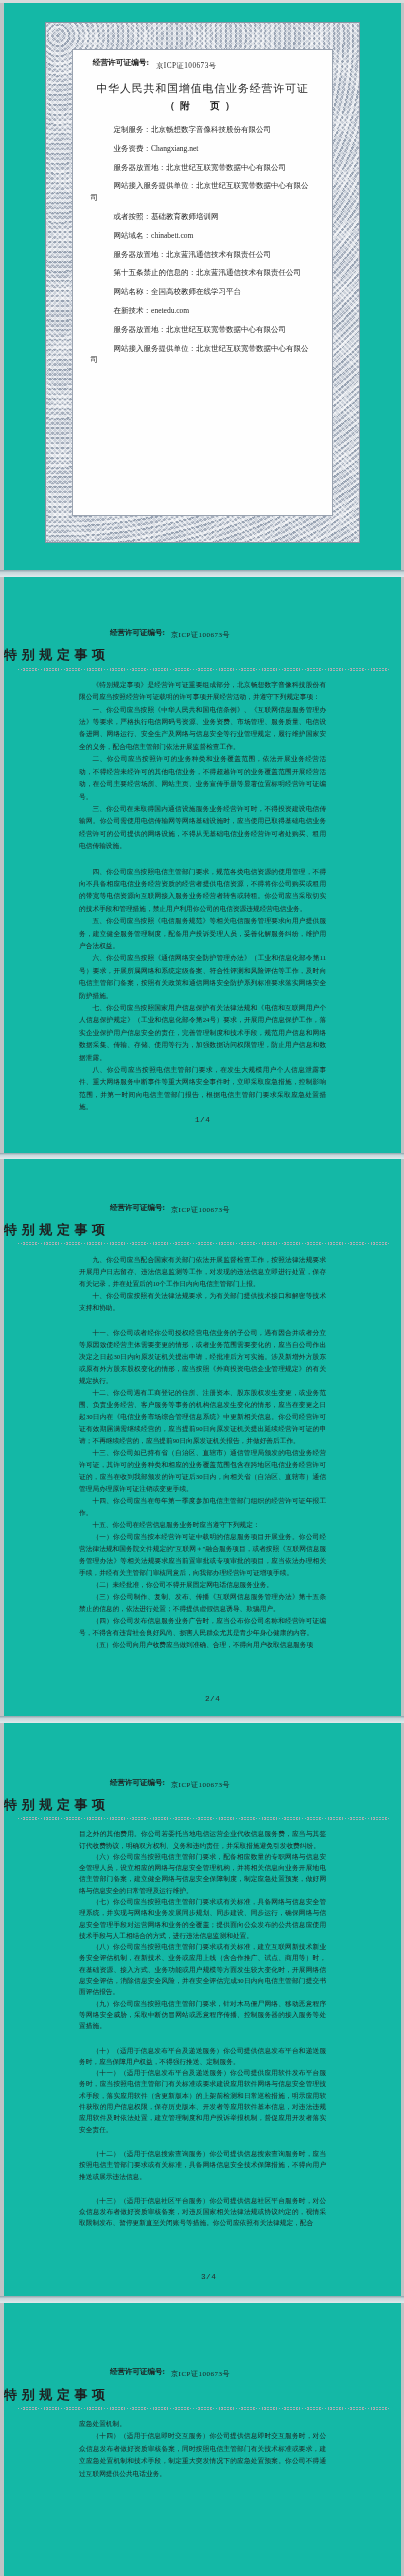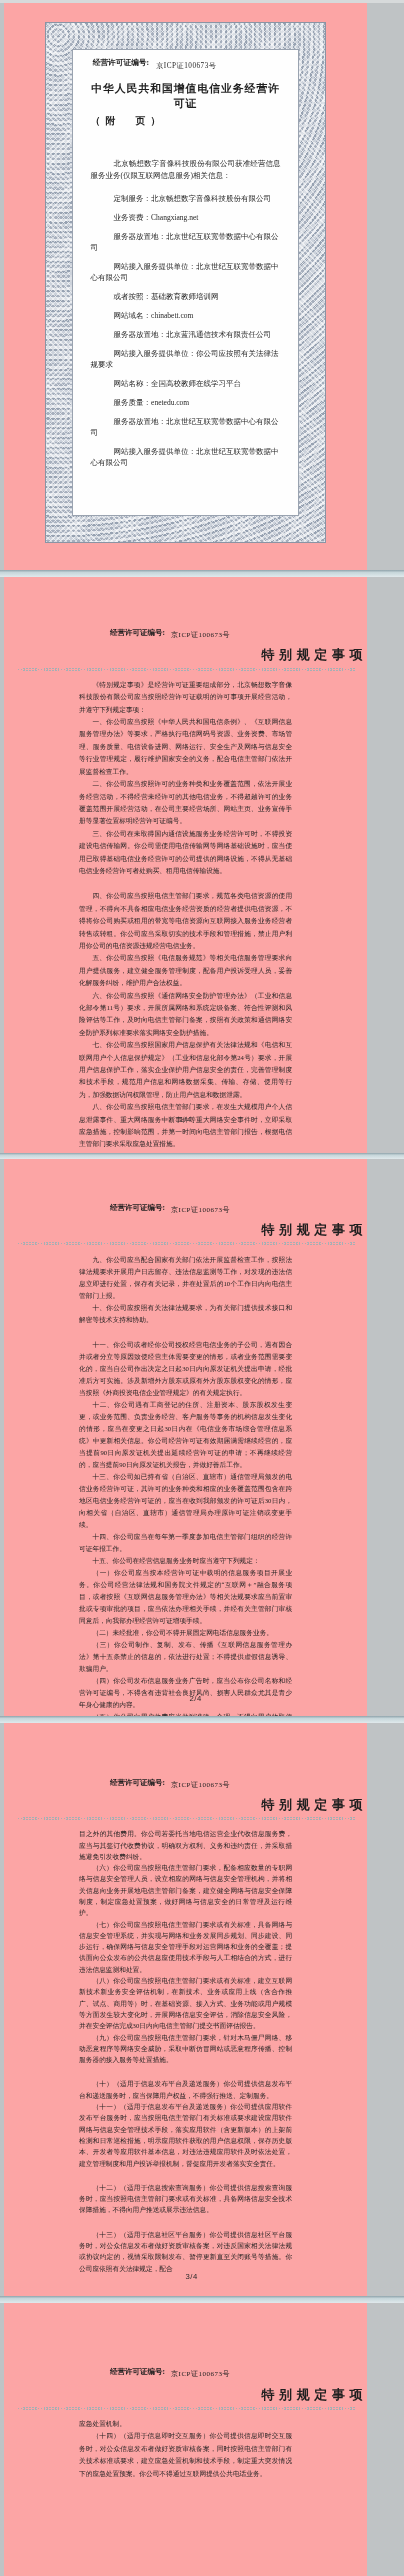--- a/index.html
+++ b/index.html
@@ -9,21 +9,21 @@
     font-family:"Liberation Serif","DejaVu Serif",serif;
     color:#1f1f1f;
     -webkit-font-smoothing:antialiased;
   }
   .top-strip{height:3.1px;background:#d7dadb;}
   .divider{
     height:6.7px;width:405px;
     background:linear-gradient(180deg,#8fa3ab 0%,#c6d6da 35%,#e0e9ec 100%);
   }
   .page{
-    width:363px;margin:0 4.1px;background:#fca5a5;
+    width:397px;margin:0 4.1px;background:#14b8a6;
     position:relative;overflow:hidden;box-sizing:border-box;
   }
   
   .page-cert{height:567px;}
   .cert-frame{
     margin:18.5px 41px 0 41px;height:521px;box-sizing:border-box;
     padding:26px;border:0.5px solid #8a94a4;
     background:
       repeating-linear-gradient(45deg, rgba(255,255,255,.55) 0 1px, rgba(255,255,255,0) 1px 3.6px),
       repeating-linear-gradient(-45deg, rgba(255,255,255,.55) 0 1px, rgba(255,255,255,0) 1px 3.6px),
@@ -32,98 +32,97 @@
   .cert-inner{
     background:#fefefe;height:100%;box-sizing:border-box;
     border:0.5px solid #9aa3b0;padding:7.2px 17.5px 0 17.5px;
   }
   .cert-license-line{margin:1px 0 0 2.1px;font-size:7.7px;font-weight:bold;}
   .cert-license-num{
     display:inline-block;font-size:7.2px;font-weight:normal;
     transform:translateY(2.6px);margin-left:5.2px;letter-spacing:0.5px;
   }
   .cert-title{
-    margin:13.4px 0 0 0;text-align:center;font-size:10.8px;font-weight:bold;
+    margin:13.4px 0 0 0;text-align:center;font-size:10.8px;font-weight:normal;
     letter-spacing:1px;line-height:1.4;
   }
   .cert-subtitle{
-    margin:4.1px 0 0 0;text-align:left;font-size:9.8px;font-weight:bold;
+    margin:4.1px 0 0 0;text-align:center;font-size:9.8px;font-weight:bold;
     letter-spacing:5.2px;
   }
   .cert-intro{
     margin:30px 0 0 0;font-size:7.5px;line-height:1.6;
     text-indent:23px;text-align:justify;
   }
   .cert-entries{margin-top:10.3px;}
   .cert-entries .entry{
     margin:0 0 7.7px 0;font-size:7.5px;line-height:1.5;
     text-indent:23px;text-align:left;
   }
   
   .sp{padding-top:0.5px;}
   .sp-header{margin-left:106px;font-size:7.5px;font-weight:bold;white-space:nowrap;}
   .sp-h-num{
     display:inline-block;font-weight:normal;font-size:7px;
     transform:translateY(2.1px);margin-left:4.1px;letter-spacing:0.5px;
   }
   .sp-title{
-    margin:8.2px 0 3.1px 0;text-align:right;font-size:13px;font-weight:bold;
+    margin:8.2px 0 3.1px 0;text-align:left;font-size:13px;font-weight:bold;
     letter-spacing:4.6px;
   }
   .wavy{
     height:3.1px;margin:0 12.4px;
     background:
       repeating-linear-gradient(115deg,#a6afb4 0 0.6px,transparent 0.6px 2.6px),
       repeating-linear-gradient(65deg,#a6afb4 0 0.6px,transparent 0.6px 2.6px);
   }
   .sp-body{
     margin:8.2px 75px 0 75px;text-align:justify;font-size:6.7px;
   }
   .sp-body .para{margin:0;text-indent:2em;}
   .sp-body .para.cont{text-indent:0;}
   .sp-body .para.gap{margin-top:13px;}
   .lh24 .para{line-height:12.4px;}
   .lh23 .para{line-height:12px;}
   .lh22 .para{line-height:11.3px;}
   .pagenum{
     position:absolute;left:0;right:0;text-align:center;
     font-size:7.7px;letter-spacing:0.5px;color:#2a2a2a;
-    font-family:Liberation Sans, sans-serif;
+    font-family:Liberation Mono, monospace;
   }
   .page-sp1{height:576px;} .page-sp1 .sp-header{margin-top:51px;} .page-sp1 .pagenum{bottom:29px;}
   .page-sp2{height:557px;} .page-sp2 .sp-header{margin-top:43px;} .page-sp2 .pagenum{bottom:13px;margin-left:20px;}
   .page-sp3{height:573px;} .page-sp3 .sp-header{margin-top:54px;} .page-sp3 .pagenum{bottom:15.5px;padding-left:12px;}
   .page-sp4{height:570px;} .page-sp4 .sp-header{margin-top:64px;}
 </style>
 </head>
 <body>
 
 <div class="top-strip"></div>
 
 <section class="page page-cert">
   <div class="cert-frame">
     <div class="cert-inner">
       <div class="cert-license-line">
         <span>经营许可证编号:</span>
         <span class="cert-license-num">京ICP证100673号</span>
       </div>
       <h1 class="cert-title">中华人民共和国增值电信业务经营许可证</h1>
       <div class="cert-subtitle">（附　页）</div>
-      <p class="cert-intro">北京畅想数字音像科技股份有限公司获准经营信息服务业务(仅限互联网信息服务)相关信息：</p>
       <div class="cert-entries">
           <p class="entry">定制服务：北京畅想数字音像科技股份有限公司</p>
           <p class="entry">业务资费：Changxiang.net</p>
           <p class="entry">服务器放置地：北京世纪互联宽带数据中心有限公司</p>
           <p class="entry">网站接入服务提供单位：北京世纪互联宽带数据中心有限公司</p>
           <p class="entry">或者按照：基础教育教师培训网</p>
           <p class="entry">网站域名：chinabett.com</p>
           <p class="entry">服务器放置地：北京蓝汛通信技术有限责任公司</p>
-          <p class="entry">网站接入服务提供单位：你公司应按照有关法律法规要求</p>
+          <p class="entry">第十五条禁止的信息的：北京蓝汛通信技术有限责任公司</p>
           <p class="entry">网站名称：全国高校教师在线学习平台</p>
-          <p class="entry">服务质量：enetedu.com</p>
+          <p class="entry">在新技术：enetedu.com</p>
           <p class="entry">服务器放置地：北京世纪互联宽带数据中心有限公司</p>
           <p class="entry">网站接入服务提供单位：北京世纪互联宽带数据中心有限公司</p>
         </div>
     </div>
   </div>
 </section>
 
 <div class="divider"></div>
 
 <section class="page sp page-sp1">

